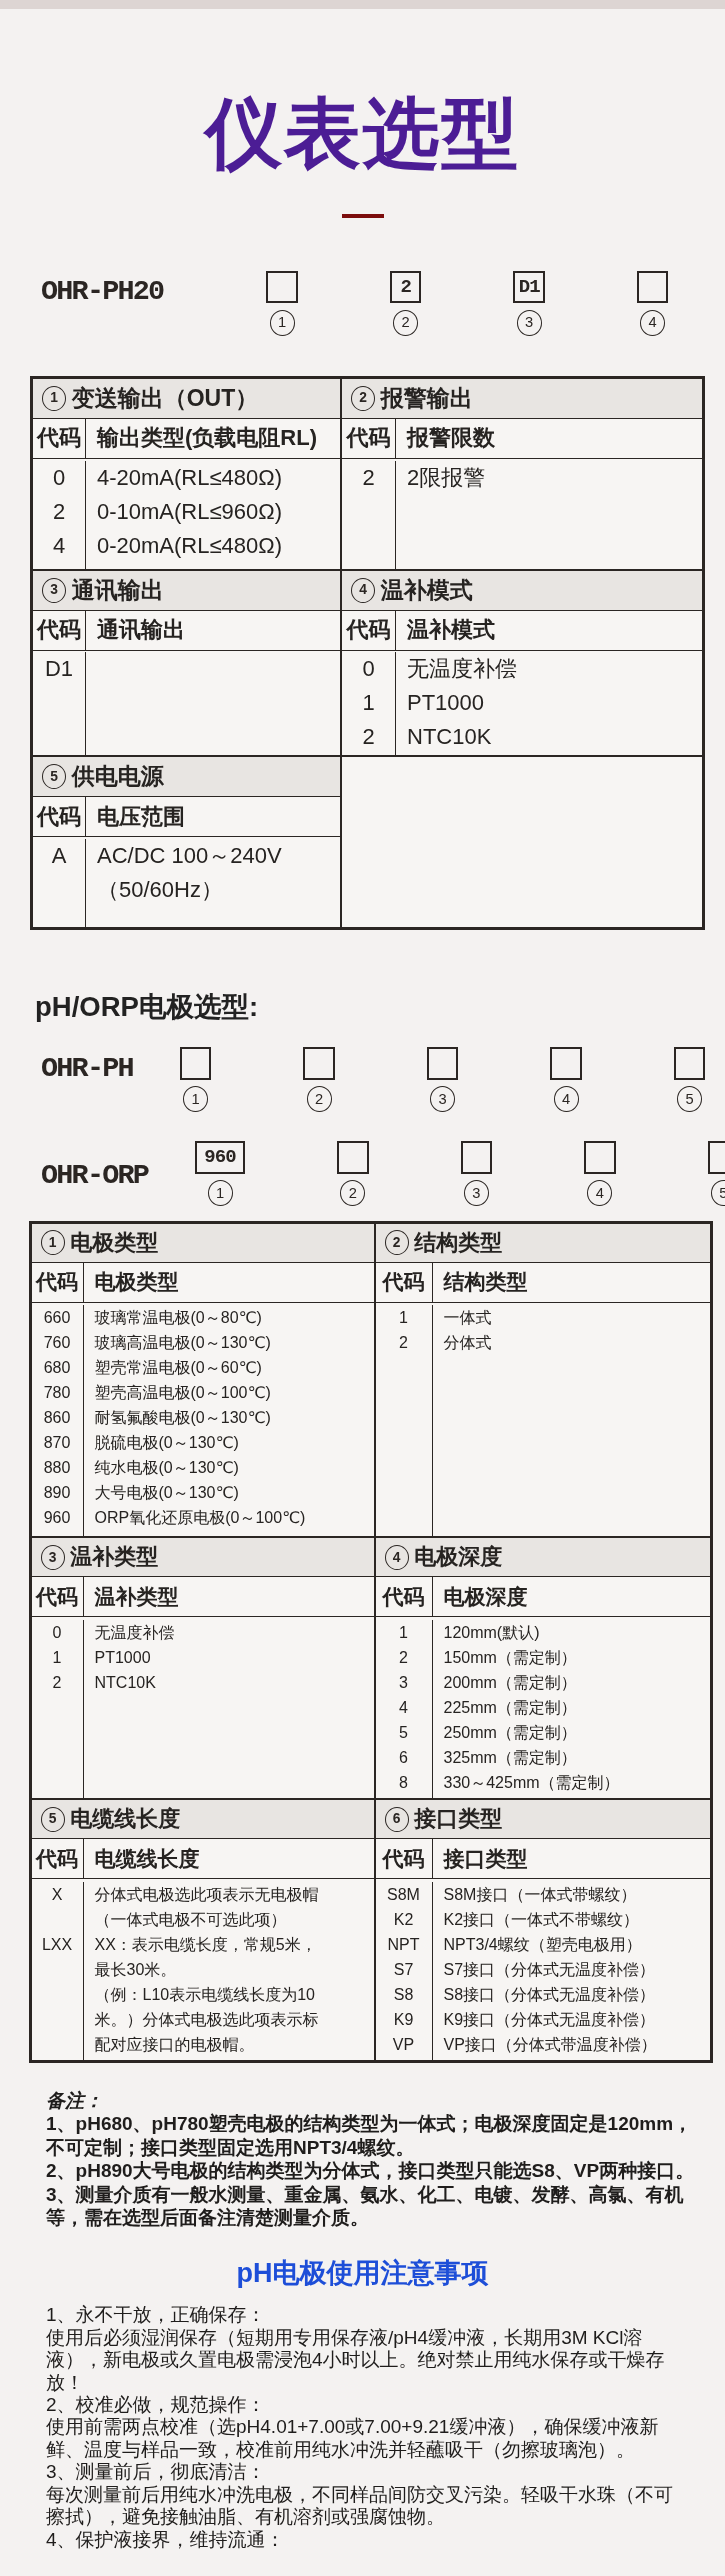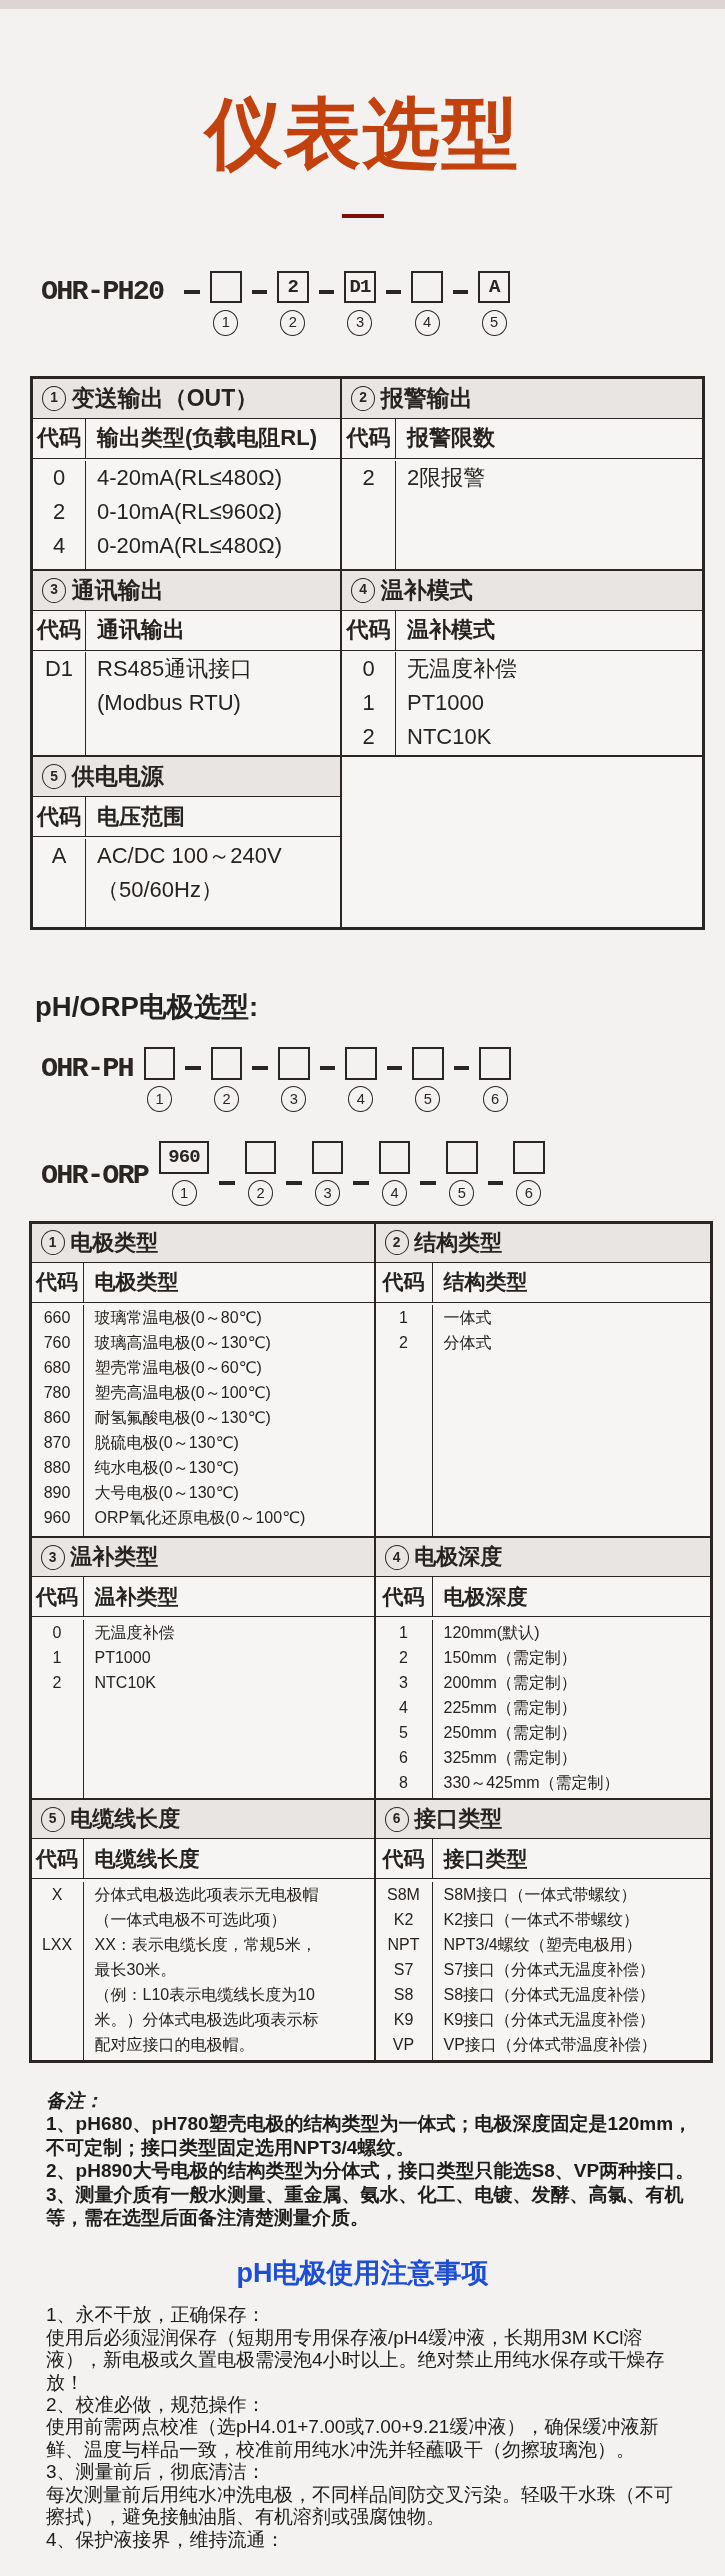--- a/index.html
+++ b/index.html
@@ -6,34 +6,34 @@
   body{
     width:725px;height:2576px;overflow:hidden;
     background:#f4f2f1;color:#262321;
     font-family:"Liberation Sans","DejaVu Sans",sans-serif;
     -webkit-font-smoothing:antialiased;
   }
   .topband{height:9.2px;background:#ddd5d3;}
   
   .main-title{
     margin:86px 0 0;text-align:center;
-    font-size:77px;line-height:1;font-weight:900;color:#c2410c;letter-spacing:1.8px;
+    font-size:77px;line-height:1;font-weight:900;color:#4c1d95;letter-spacing:1.8px;
   }
   .dash-wrap{margin-top:42px;display:flex;justify-content:center;}
   .red-dash{width:42px;height:3.7px;background:#7c0d0d;}
   .sub-title{margin:59px 0 0 35px;font-size:27.5px;font-weight:800;color:#222;}
   .usage-title{margin:26px 0 0;text-align:center;font-size:27px;font-weight:700;color:#1d4ed8;}
   
   .circ{
     display:inline-flex;align-items:center;justify-content:center;flex-shrink:0;
     width:22px;height:23px;border:1.8px solid #2b2623;border-radius:50%;
     font-size:13.8px;font-weight:700;line-height:1;background:transparent;color:#2b2623;
   }
   
-  .model-row{display:flex;align-items:flex-start;margin-left:41px;}
+  .model-row{display:flex;align-items:flex-start;margin-left:41px;gap:36px;}
   .mlabel{
     font-family:"Liberation Mono","DejaVu Sans Mono",monospace;
     font-size:28.5px;font-weight:700;letter-spacing:-1.8px;color:#2b2623;
     margin-right:11px;margin-top:4.6px;white-space:nowrap;
   }
   .mdash{width:15.6px;height:3.7px;background:#2b2623;margin:19px 10px 0;}
   .munit{display:flex;flex-direction:column;align-items:center;}
   .mbox{
     width:27.5px;height:28.5px;border:2.3px solid #2b2623;background:transparent;
     display:flex;align-items:center;justify-content:center;
@@ -189,22 +189,20 @@
           <span class="circ">3</span>
           <span>通讯输出</span>
         </div>
         <div class="hrow">
           <div class="code hcell">代码</div>
           <div class="desc hcell">通讯输出</div>
         </div>
         <div class="rows">
           <div class="r">
             <div class="code">D1</div>
-            <div class="desc">RS485通讯接口
-(Modbus RTU)</div>
           </div>
           <div class="r fill">
             <div class="code"></div>
             <div class="desc"></div>
           </div>
         </div>
       </div>
       <div class="sec right">
         <div class="band">
           <span class="circ">4</span>

